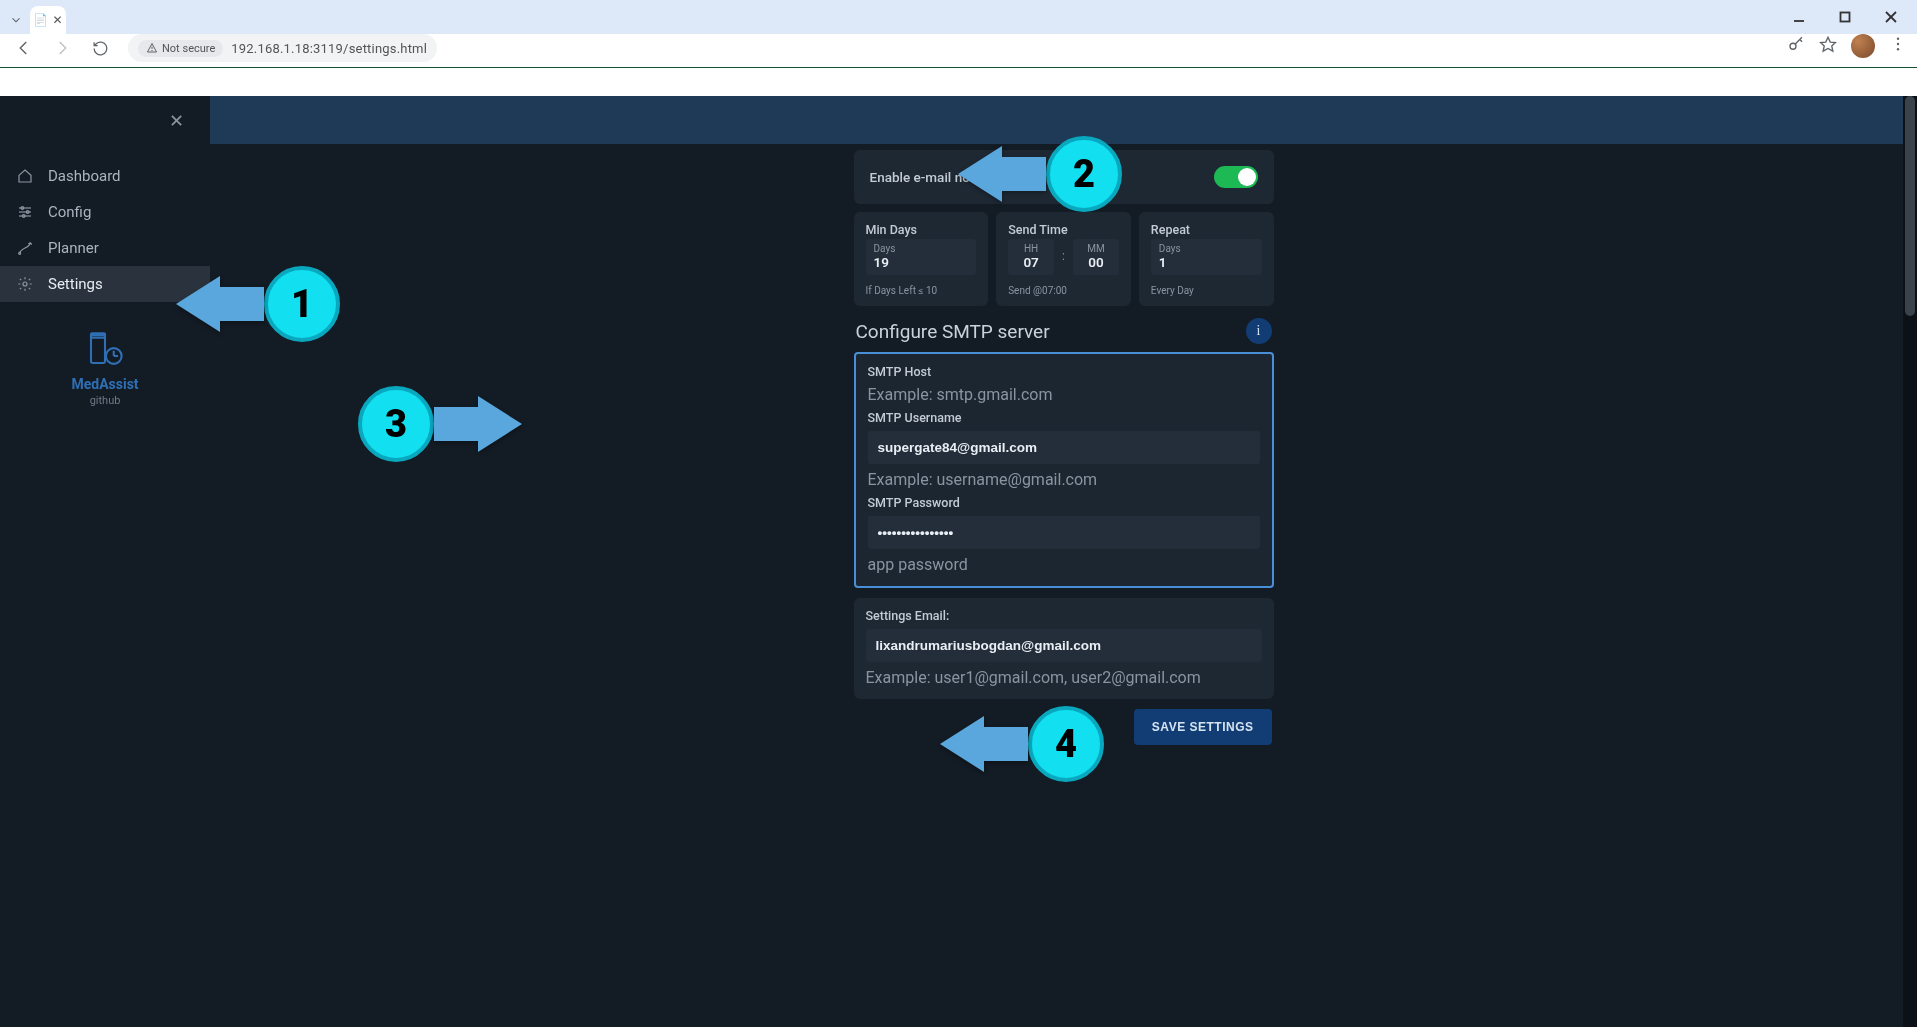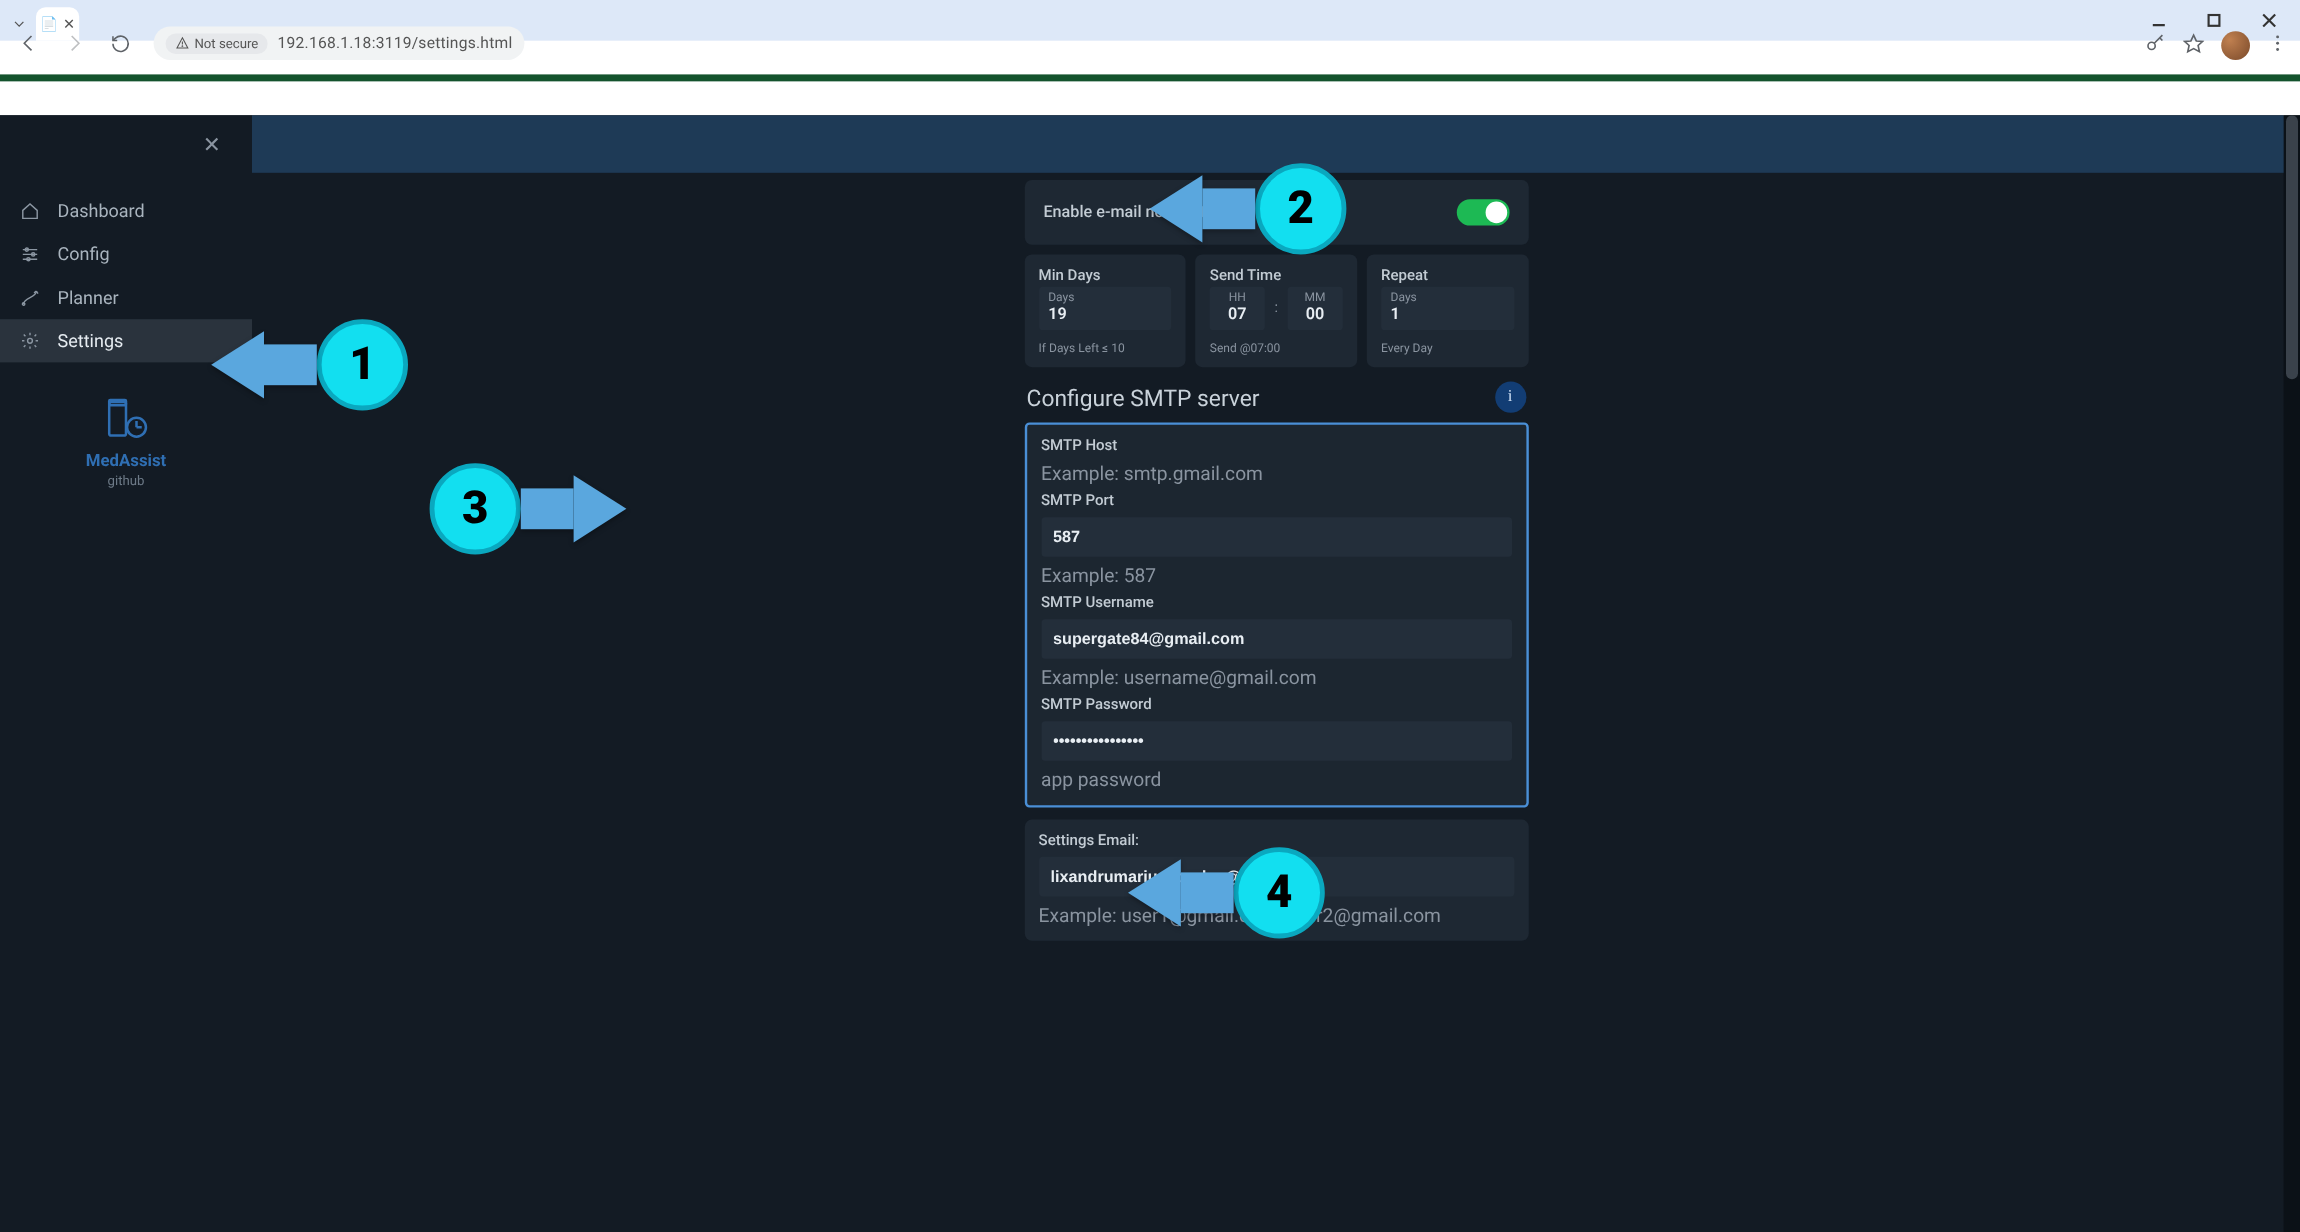--- a/index.html
+++ b/index.html
@@ -10,21 +10,21 @@
   .chrome-titlebar { height: 34px; background: #dde8f8; display: flex; align-items: center; padding: 0 4px; }
   .tab-strip { display: flex; align-items: center; gap: 2px; height: 100%; padding-top: 6px; }
   .tab-dropdown { width: 24px; height: 24px; display:flex; align-items:center; justify-content:center; color:#555; border-radius:6px; cursor:pointer; }
   .tab { width: 36px; height: 28px; background: #ffffff; border-radius: 8px 8px 0 0; display:flex; align-items:center; justify-content:center; gap:4px; padding:0 6px; }
   .tab .favicon { font-size: 12px; }
   .tab .tab-close { font-size: 12px; color:#555; }
   .window-controls { margin-left:auto; display:flex; gap:18px; padding-right:8px; color:#333; }
   .window-btn { width:28px; height:28px; display:flex; align-items:center; justify-content:center; font-size:14px; }
   .window-btn svg { width:12px; height:12px; }
 
-  .chrome-toolbar { height: 34px; background:#ffffff; display:flex; align-items:flex-end; padding:12px 10px; gap:10px; border-bottom:6px solid #14532d; }
+  .chrome-toolbar { height: 34px; background:#ffffff; display:flex; align-items:flex-start; padding:0 10px; gap:10px; border-bottom:1px solid #14532d; }
   .nav-btn { width:28px; height:28px; display:flex; align-items:center; justify-content:center; color:#5f6368; border-radius:50%; }
   .omnibox { flex: 0 0 auto; display:flex; align-items:center; gap:8px; height:28px; background:#f1f3f4; border-radius:14px; padding:0 10px; margin-left:4px; }
   .secure-chip { display:flex; align-items:center; gap:4px; background:#e6e8eb; border-radius:12px; padding:2px 8px; font-size:11px; color:#555; }
   .url-text { font-size:13px; color:#555; letter-spacing:.2px; }
   .toolbar-right { margin-left:auto; display:flex; align-items:center; gap:14px; color:#5f6368; }
   .avatar { width:24px; height:24px; border-radius:50%; background: radial-gradient(circle at 30% 30%, #c08050, #7a4a2a); }
 
   .spacer-white { height:28px; background:#ffffff; }
 
   
@@ -287,42 +287,40 @@
             <span>i</span>
           </div>
       </div>
 
       <div class="smtp-box">
         <div class="field-block">
           <div class="field-label">SMTP Host</div>
           <div class="field-hint">Example: smtp.gmail.com</div>
         </div>
         <div class="field-block">
-          <div class="field-label">SMTP Port</div>
-          <input class="input" value="587" style="">
-          <div class="field-hint">Example: 587</div>
-        </div>
-        <div class="field-block">
           <div class="field-label">SMTP Username</div>
           <input class="input" value="supergate84@gmail.com" style="">
           <div class="field-hint">Example: username@gmail.com</div>
         </div>
         <div class="field-block" style="margin-bottom:0">
           <div class="field-label">SMTP Password</div>
           <input class="input" value="••••••••••••••••" style="">
           <div class="field-hint">app password</div>
         </div>
       </div>
 
       <div class="recipient">
         <div class="field-label">Settings Email:</div>
         <input class="input" value="lixandrumariusbogdan@gmail.com" style="">
         <div class="field-hint">Example: user1@gmail.com, user2@gmail.com</div>
       </div>
 
+      <div class="save-row">
+        <button class="save-btn">SAVE SETTINGS</button>
+      </div>
 
     </div>
   </div>
 
   <div class="scrollbar-track">
     <div class="scrollbar-thumb"></div>
   </div>
 
   <div class="callout" style="left:176px; top:170px;">
     <div class="arrow-left">

